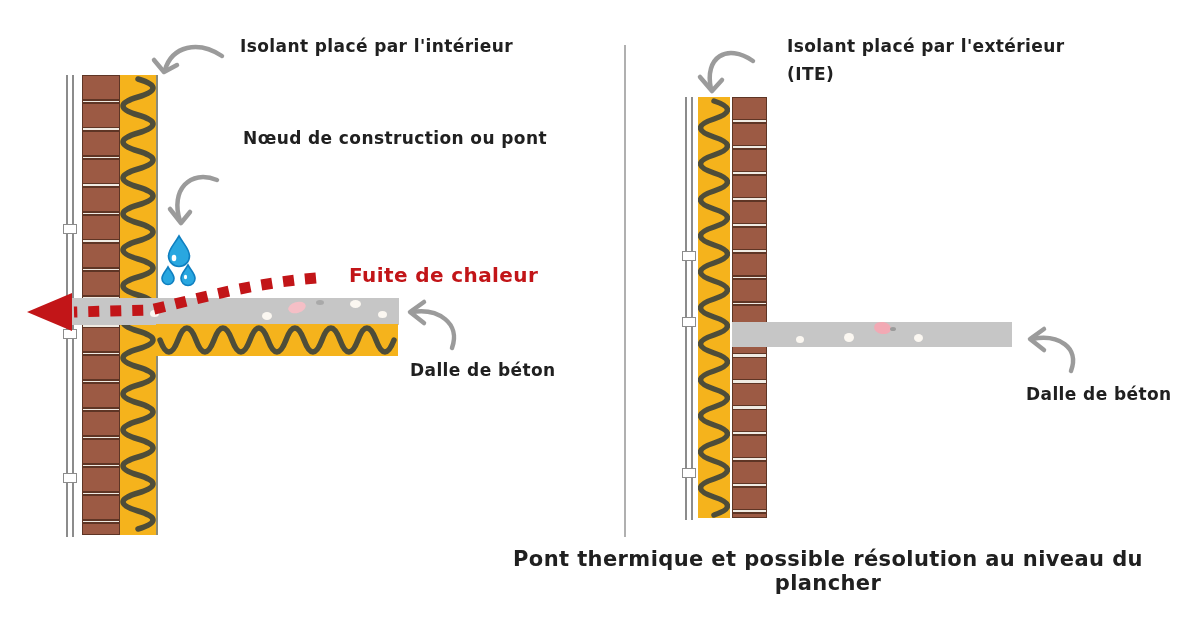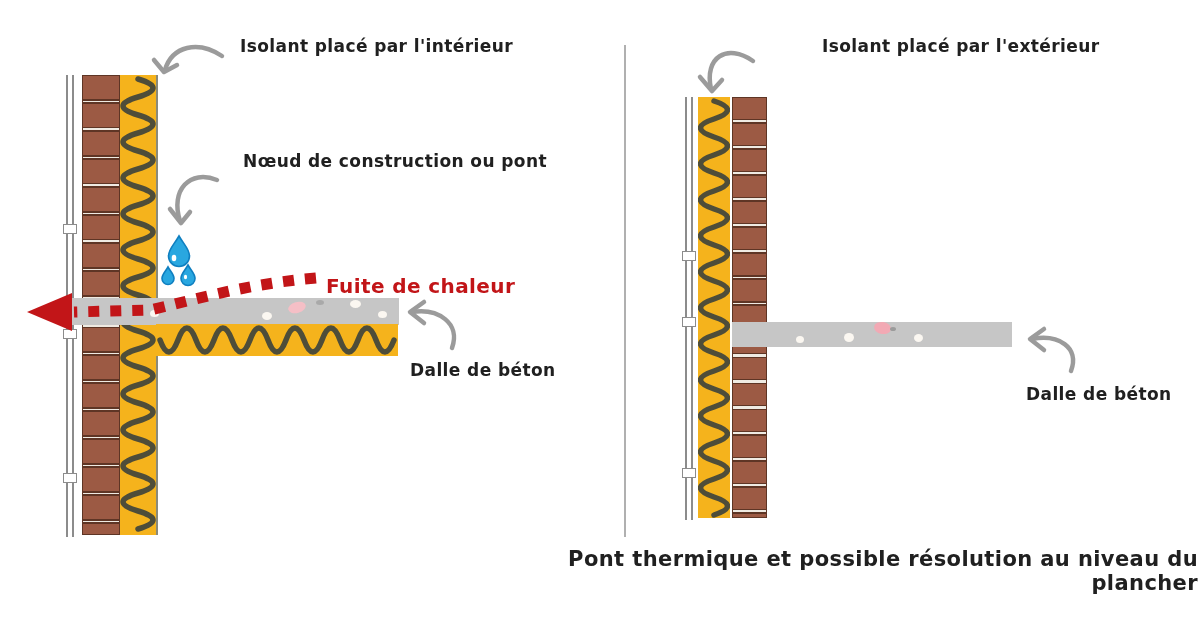--- a/index.html
+++ b/index.html
@@ -30,21 +30,21 @@
   .insulation{background:#F5B31C;z-index:1;}
   .insulation.edge{border-right:2px solid #8A8A7A;box-sizing:content-box;}
   .insulation svg{position:absolute;left:0;top:0;}
   .slab{background:#C6C6C6;z-index:3;}
   .speck{position:absolute;border-radius:50%;}
   .tick{width:12px;height:8px;border:1.5px solid #8C8C8C;background:#fff;z-index:2;}
   .divider{width:2px;background:#B0B0B0;z-index:0;}
   .overlay{z-index:6;pointer-events:none;}
   .red-label{color:#C21518;font-size:20px;}
   .caption{
-    text-align:right;font-size:21px;font-weight:700;letter-spacing:.4px;z-index:7;
+    text-align:center;font-size:21px;font-weight:700;letter-spacing:.4px;z-index:7;
   }
 </style>
 </head>
 <body>
 
 <div class="canvas">
 
   <div class="abs divider" style="left:624px;top:45px;height:492px;"></div>
 
   <div class="abs coat-line" style="left:66px;top:75px;height:462px;"></div>
@@ -134,29 +134,30 @@
         <path d="M 1071 371 C 1080 347, 1058 334, 1032 339"></path>
         <polyline points="1044,329 1030,339 1044,350"></polyline>
       </g>
     </g>
   </svg>
 
   <div class="abs label" style="left:240px;top:32px;">
     <span class="ln">Isolant placé par l'intérieur</span>
   </div>
 
-  <div class="abs label" style="left:243px;top:147px;">
+  <div class="abs label" style="left:243px;top:124px;">
     <span class="ln">Nœud de construction ou pont</span>
   </div>
 
-  <div class="abs label red-label" style="left:326px;top:261px;margin-top:11px;">Fuite de chaleur</div>
+  <div class="abs label red-label" style="left:349px;top:261px;">Fuite de chaleur</div>
 
   <div class="abs label" style="left:410px;top:356px;">Dalle de béton</div>
 
-  <div class="abs label" style="left:822px;top:32px;">
+  <div class="abs label" style="left:787px;top:32px;">
     <span class="ln">Isolant placé par l'extérieur</span>
+    <span class="ln">(ITE)</span>
   </div>
 
   <div class="abs label" style="left:1026px;top:380px;">Dalle de béton</div>
 
   <div class="abs caption" style="left:458px;top:547px;width:740px;">Pont thermique et possible résolution au niveau du plancher</div>
 
 </div>
 
 </body></html>

